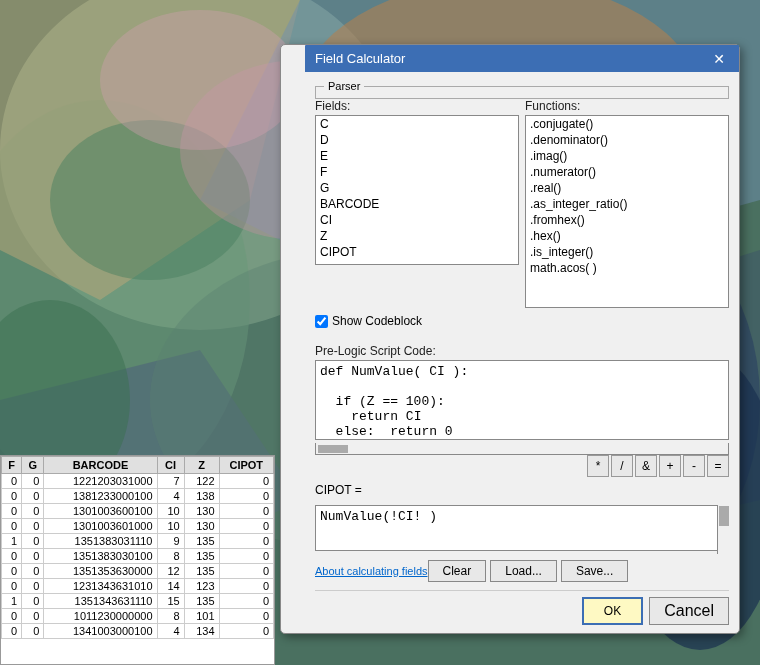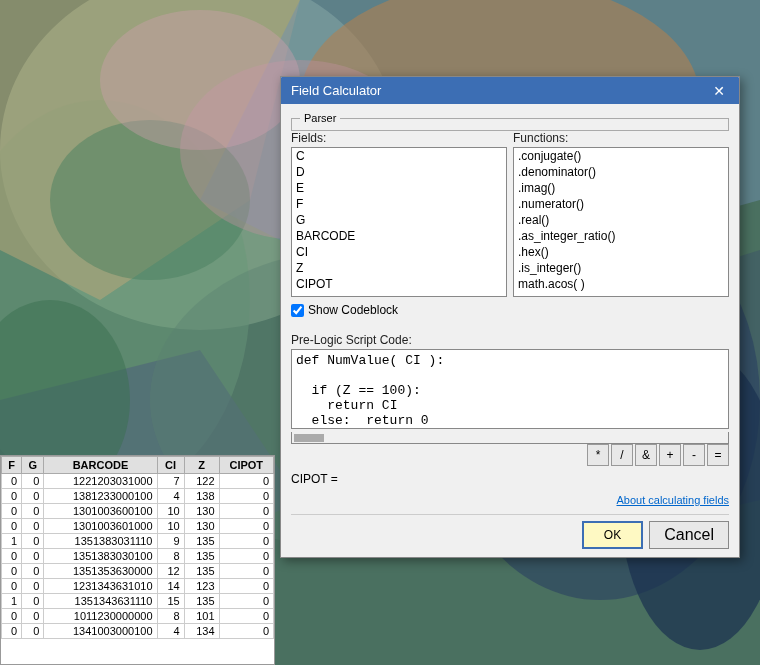--- a/index.html
+++ b/index.html
@@ -55,27 +55,28 @@
       white-space: nowrap;
     }
 
     .data-table td:nth-child(3) {
       text-align: right;
     }
 
     
     .dialog-overlay {
       position: absolute;
-      top: 76px; left: 280px;
+      top: 44px; left: 280px;
       width: 460px;
       background: #f0f0f0;
       border: 1px solid #888;
       box-shadow: 3px 3px 10px rgba(0,0,0,0.4);
       z-index: 10;
-      border-radius: 0;
+      border-radius: 5px;
+      padding-left: 24px;
     }
 
     
     .title-bar {
       background: #3c6eb4;
       color: white;
       padding: 6px 10px;
       display: flex;
       justify-content: space-between;
       align-items: center;
@@ -218,21 +219,21 @@
     }
 
     .expr-label {
       font-size: 12px;
       white-space: nowrap;
     }
 
     
     .bottom-row {
       display: flex;
-      justify-content: flex-end;
+      justify-content: flex-start;
       align-items: center;
       margin-top: 6px;
     }
 
     .link-text {
       color: #0066cc;
       text-decoration: underline;
       cursor: pointer;
       font-size: 11px;
     }
@@ -486,27 +487,28 @@
             <div class="listbox-item">BARCODE</div>
             <div class="listbox-item">CI</div>
             <div class="listbox-item">Z</div>
             <div class="listbox-item">CIPOT</div>
           </div>
       </div>
 
 
       <div class="functions-section">
         <div class="section-label">Functions:</div>
-        <div class="listbox" style="height:150px;" id="functions-listbox">
+        <div class="listbox" style="height:193px;" id="functions-listbox">
         <div class="listbox-item">.conjugate()</div>
             <div class="listbox-item">.denominator()</div>
             <div class="listbox-item">.imag()</div>
             <div class="listbox-item">.numerator()</div>
             <div class="listbox-item">.real()</div>
             <div class="listbox-item">.as_integer_ratio()</div>
+            <div class="listbox-item">.fromhex()</div>
             <div class="listbox-item">.hex()</div>
             <div class="listbox-item">.is_integer()</div>
             <div class="listbox-item">math.acos( )</div>
           </div>
       </div>
 
     </div>
 
     <div class="show-codeblock-row">
       <input type="checkbox" checked="" style="">
@@ -530,23 +532,34 @@
       <button class="op-btn">/</button>
       <button class="op-btn">&amp;</button>
       <button class="op-btn">+</button>
       <button class="op-btn">-</button>
       <button class="op-btn">=</button>
     </div>
 
     <div class="expr-row">
       <span class="expr-label">CIPOT =</span>
     </div>
+    <div style="position:relative;">
+      <textarea class="code-textarea" rows="2" style="height: 46px;">NumValue(!CI! )</textarea>
+      <div style="position:absolute;right:0;top:0;bottom:0;width:12px;background:#f0f0f0;border-left:1px solid #888;display:flex;flex-direction:column;justify-content:flex-start;">
+        <div style="width:10px;height:20px;background:#aaa;margin:1px;"></div>
+      </div>
+    </div>
 
     <div class="bottom-row">
       <a class="link-text">About calculating fields</a>
+      <div class="action-btns">
+        <button class="dialog-btn">Clear</button>
+        <button class="dialog-btn">Load...</button>
+        <button class="dialog-btn">Save...</button>
+      </div>
     </div>
 
     <div class="ok-cancel-row">
       <button class="btn-ok">OK</button>
       <button class="btn-cancel">Cancel</button>
     </div>
 
   </div>
 </div>
 

